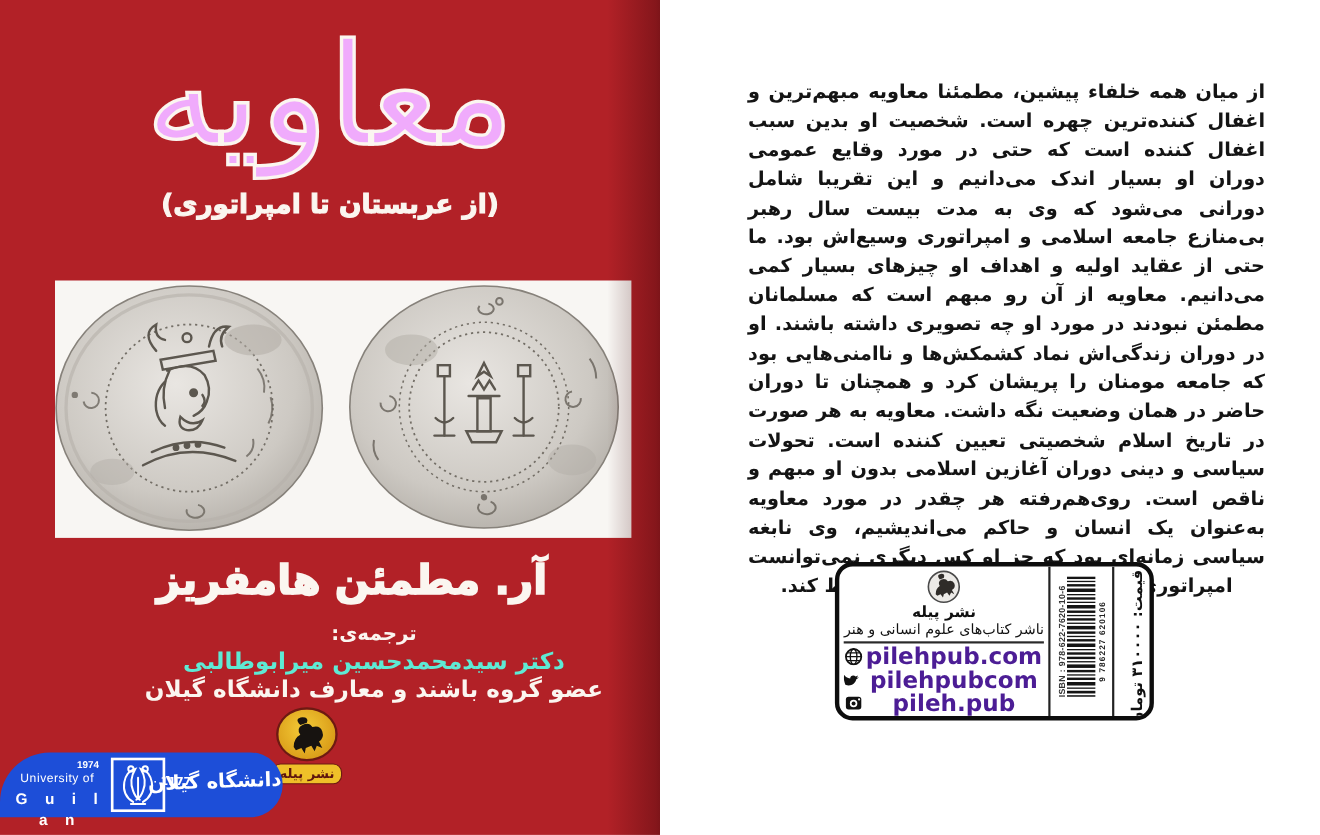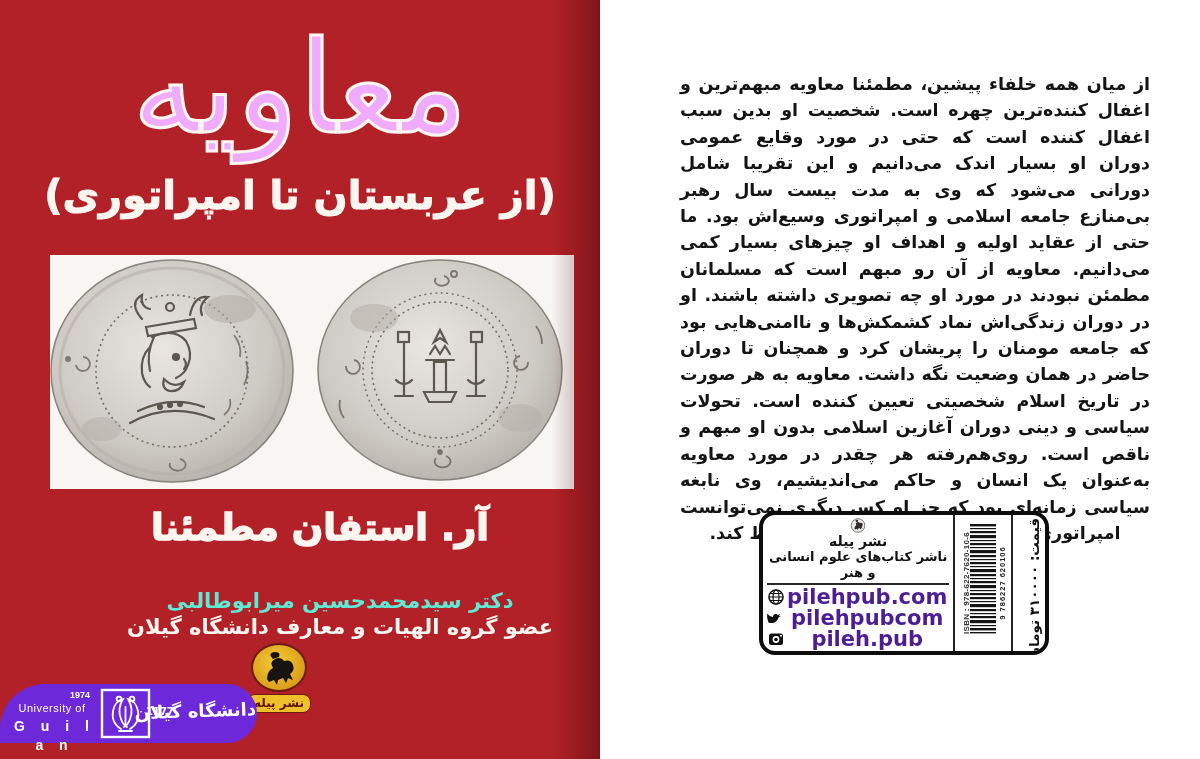--- a/index.html
+++ b/index.html
@@ -6,61 +6,61 @@
   .canvas{position:relative;width:1200px;height:759px;background:#fff;overflow:hidden;
           font-family:"DejaVu Sans",sans-serif;}
   
   .front{position:absolute;left:0;top:0;width:600px;height:759px;background:#b22127;}
   .spine-shadow{position:absolute;left:552px;top:0;width:48px;height:759px;
       background:linear-gradient(to right,rgba(60,5,8,0) 0%,rgba(60,5,8,0.38) 92%,rgba(60,5,8,0.45) 100%);}
   .fa{direction:rtl;}
   .cover-title{position:absolute;left:0;top:8px;width:600px;text-align:center;color:#f0abfc;
       font-weight:normal;font-size:128px;line-height:160px;-webkit-text-stroke:3px #fbf6f0;}
   .cover-subtitle{position:absolute;left:0;top:172px;width:600px;text-align:center;color:#fbf6f0;
-      font-weight:bold;font-size:40px;-webkit-text-stroke:1px #fbf6f0;}
+      font-weight:bold;font-size:24px;-webkit-text-stroke:1px #fbf6f0;}
   .coin-panel{position:absolute;left:50px;top:255px;width:524px;height:234px;background:#f8f6f3;}
   .coin-panel svg{display:block;width:100%;height:100%;}
   .author{position:absolute;left:0;top:506px;width:640px;text-align:center;color:#fbf6f0;
       font-weight:bold;font-size:37px;-webkit-text-stroke:1.5px #fbf6f0;}
   .tr-head{position:absolute;left:40px;top:566px;width:600px;text-align:center;color:#fbf6f0;
       font-weight:bold;font-size:18px;}
   .tr-name{position:absolute;left:40px;top:589px;width:600px;text-align:center;color:#5eead4;
       font-weight:bold;font-size:21px;}
   .tr-affil{position:absolute;left:40px;top:615px;width:600px;text-align:center;color:#fbf6f0;
       font-weight:bold;font-size:21px;}
   
   .pub-logo-cover{position:absolute;left:247px;top:643px;width:64px;text-align:center;}
   .pub-oval{width:52px;height:45px;margin:0 auto;border-radius:50%;
       background:radial-gradient(circle at 45% 40%,#f5cc38,#d99c18 75%);
       border:2px solid #6d1a12;display:flex;align-items:center;justify-content:center;}
   .pub-banner{margin-top:2px;background:#efc029;border:1px solid #6d1a12;border-radius:8px;
       font-size:12px;font-weight:bold;color:#5d150e;padding:1px 2px 2px;direction:rtl;}
   
-  .uni-badge{position:absolute;left:0;top:684px;width:257px;height:59px;background:#6d28d9;
+  .uni-badge{position:absolute;left:0;top:684px;width:257px;height:59px;background:#1d4ed8;
       border-radius:46px 30px 30px 0;}
   .uni-en{position:absolute;left:8px;top:6px;width:88px;color:#fff;font-family:"Liberation Sans",sans-serif;}
   .uni-year{font-size:9px;font-weight:bold;text-align:right;padding-right:6px;line-height:10px;}
   .uni-of{font-size:11px;text-align:center;line-height:17px;letter-spacing:0.5px;}
   .uni-guilan{font-size:14px;font-weight:bold;text-align:center;letter-spacing:6px;line-height:19px;
       padding-left:5px;}
   .uni-emblem{position:absolute;left:99px;top:3px;width:53px;height:53px;}
   .uni-yearfa{position:absolute;left:146px;top:22px;color:#fff;font-size:10px;font-weight:bold;}
   .uni-fa{position:absolute;left:150px;top:16px;width:106px;text-align:center;color:#fff;
       font-size:18px;font-weight:bold;white-space:nowrap;transform:rotate(-2deg);}
   
   .back{position:absolute;left:600px;top:0;width:600px;height:759px;background:#ffffff;}
   .blurb{position:absolute;left:80px;top:71px;width:470px;color:#141414;
       font-size:17.5px;line-height:26.4px;font-weight:bold;direction:rtl;
       text-align:justify;text-align-last:center;}
   
   .info-box{position:absolute;left:159px;top:511px;width:282px;height:136px;background:#fff;
       border:4px solid #0d0d0d;border-radius:16px;display:flex;overflow:hidden;}
   .pub-section{flex:1;display:flex;flex-direction:column;align-items:center;padding:3px 4px 2px;}
   .pub-name{font-size:14px;font-weight:bold;color:#111;direction:rtl;line-height:16px;}
-  .pub-desc{font-size:13px;font-weight:bold;color:#111;direction:rtl;line-height:16px;
+  .pub-desc{font-size:13px;font-weight:normal;color:#111;direction:rtl;line-height:16px;
       border-bottom:2px solid #2a2a2a;width:100%;text-align:center;padding-bottom:2px;}
   .contact-rows{width:100%;padding:1px 2px 0;}
   .c-row{display:flex;align-items:center;height:21px;}
   .c-icon{width:18px;height:16px;flex:0 0 18px;}
   .c-label{flex:1;text-align:center;font-size:21px;font-weight:bold;color:#4c1d95;
       font-family:"DejaVu Sans",sans-serif;}
   .barcode-col{width:56px;flex:0 0 56px;border-left:2px solid #222;border-right:2px solid #222;
       position:relative;}
   .vtext{position:absolute;top:50%;white-space:nowrap;transform-origin:center;}
   .isbn-label{left:-49px;width:120px;text-align:center;transform:translateY(-50%) rotate(-90deg);
@@ -164,23 +164,24 @@
               <circle cx="0" cy="82" r="2" fill="#6b665e"></circle>
             <path d="M96 -44 q6 8 6 18"></path>
               <path d="M-100 30 q-2 10 4 18"></path>
           </g>
           <ellipse cx="-66" cy="-52" rx="24" ry="14" fill="#b2ada6" opacity="0.5"></ellipse>
           <ellipse cx="80" cy="48" rx="22" ry="14" fill="#b2ada6" opacity="0.45"></ellipse>
         </g>
       </svg>
     </div>
 
-    <div class="author fa">آر. استفان مطمئنا</div>
+    <div class="author fa">آر. مطمئن هامفریز</div>
+    <div class="tr-head fa">ترجمه‌ی:</div>
     <div class="tr-name fa">دکتر سیدمحمدحسین میرابوطالبی</div>
-    <div class="tr-affil fa">عضو گروه الهیات و معارف دانشگاه گیلان</div>
+    <div class="tr-affil fa">عضو گروه باشند و معارف دانشگاه گیلان</div>
 
     <div class="pub-logo-cover">
       <div class="pub-oval">
         <svg width="40" height="34" viewBox="0 0 40 34">
           <path d="M8 28 q0 -8 6 -11 q-4 -6 2 -9 q6 -3 9 2 q7 -2 9 4 q2 6 -3 9 l3 6 -5 -2 -2 5 -3 -5 -5 2 -1 5 -3 -5 -5 2 z" fill="#171310"></path>
           <path d="M14 8 q-6 -6 2 -7 q6 0 4 5" fill="#171310"></path>
         </svg>
       </div>
       <div class="pub-banner">نشر پیله</div>
     </div>

